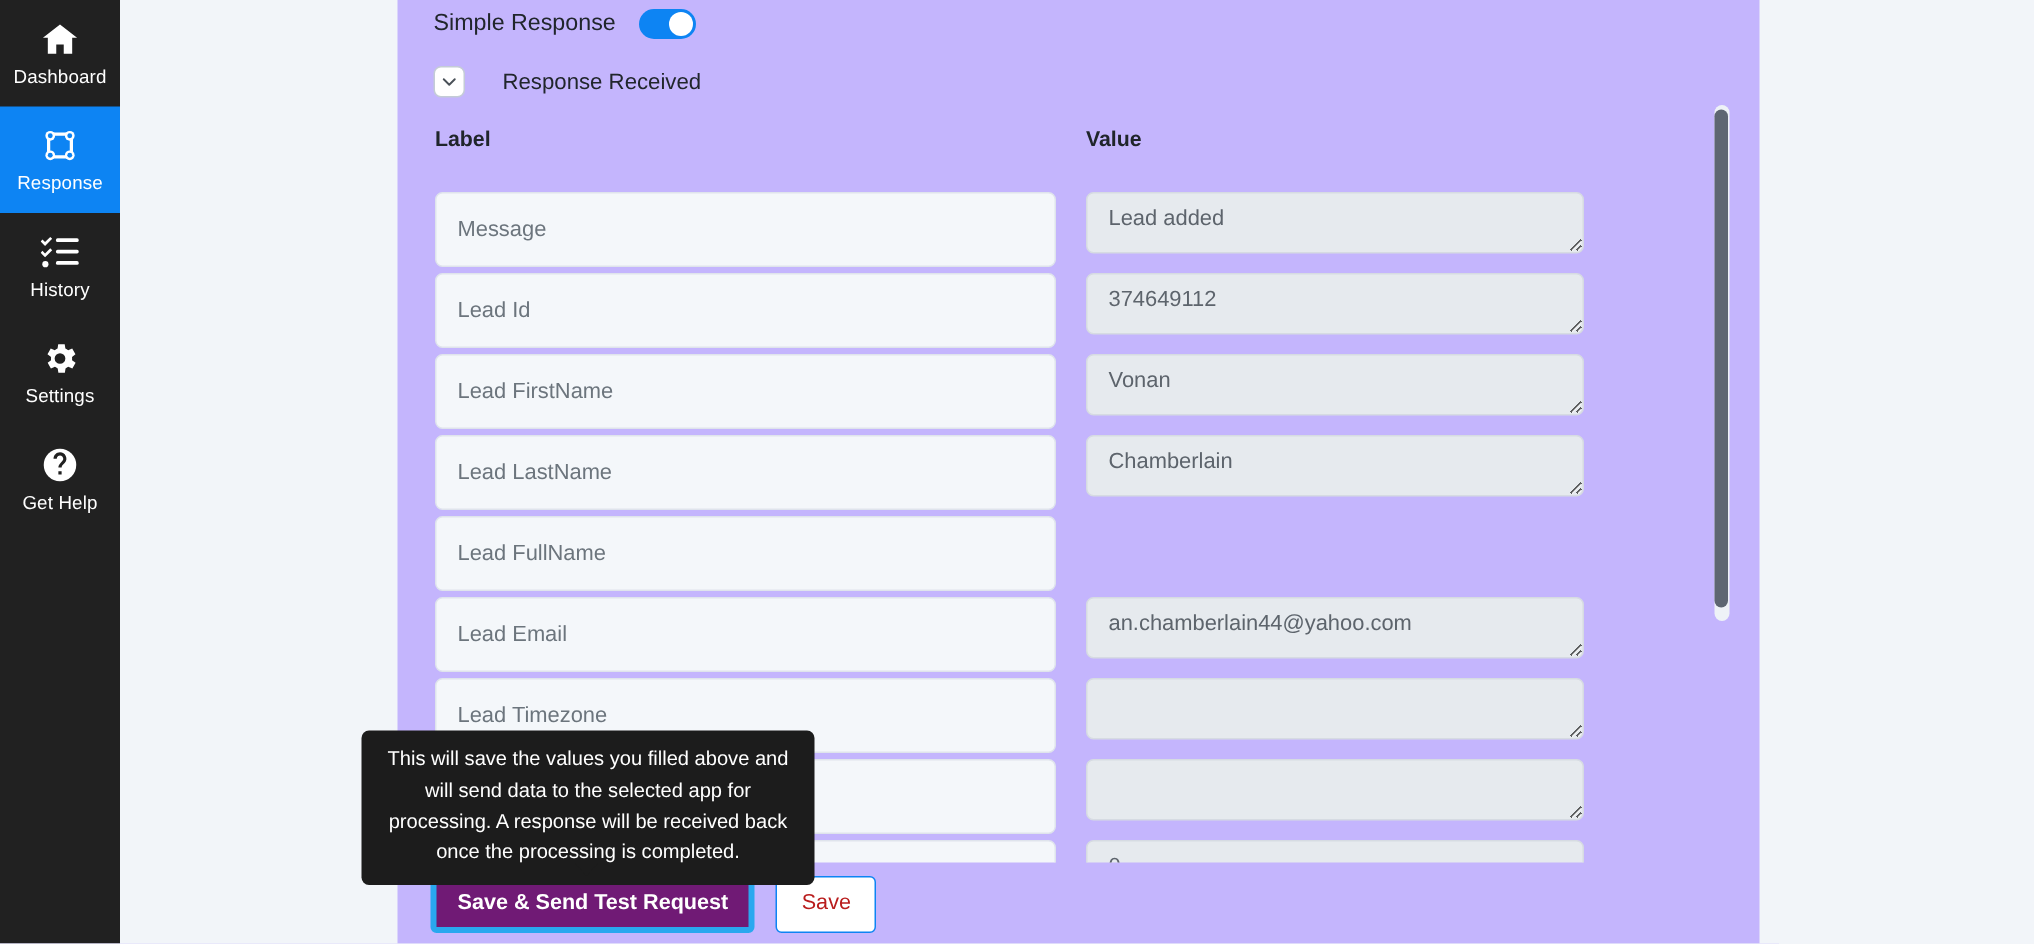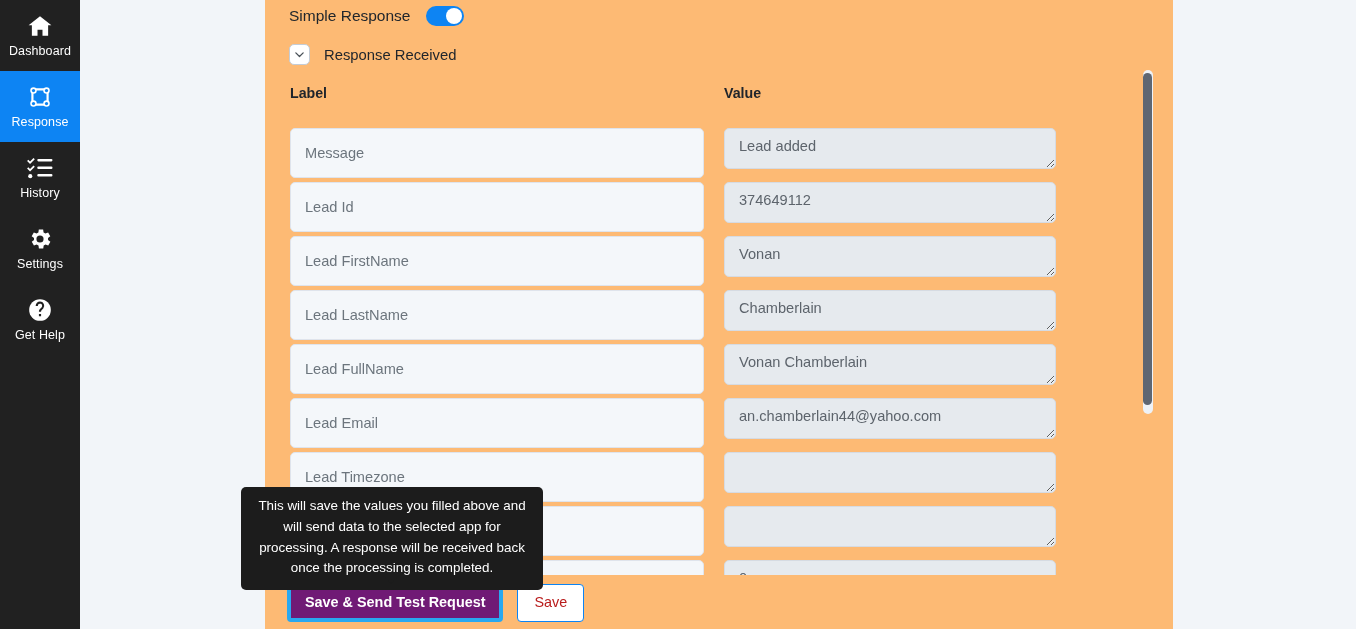--- a/index.html
+++ b/index.html
@@ -35,21 +35,21 @@
 
   
   #page-bg {
     position: absolute; left: 80px; top: 0;
     width: 1276px; height: 629px;
     background: #f2f5f9;
   }
   #card {
     position: absolute; left: 265px; top: 0;
     width: 908px; height: 629px;
-    background: #fdba74;
+    background: #c4b5fd;
   }
 
   
   #simple-row {
     position: absolute; left: 24px; top: 6px;
     display: flex; align-items: center; gap: 16px;
   }
   #simple-label { font-size: 15.5px; color: #21262c; }
   .toggle {
     width: 38px; height: 20px; border-radius: 10px;
@@ -58,21 +58,21 @@
   }
   .toggle .knob {
     position: absolute; right: 2px; top: 2px;
     width: 16px; height: 16px; border-radius: 50%;
     background: #ffffff;
   }
 
   
   #resp-row {
     position: absolute; left: 24px; top: 44px;
-    display: flex; align-items: center; gap: 14px;
+    display: flex; align-items: center; gap: 25px;
   }
   .chev-box {
     width: 21px; height: 21px;
     border: 1px solid #c4ccd6; border-radius: 5px;
     background: #ffffff;
     display: flex; align-items: center; justify-content: center;
     cursor: pointer; flex: none;
   }
   .chev-box svg { width: 11px; height: 11px; display: block; }
   #resp-label { font-size: 14.8px; color: #21262c; }
@@ -283,21 +283,20 @@
       <div class="row" style="top:126px">
         <input class="label-input" placeholder="Lead FirstName" style="">
         <textarea class="value-input" style="">Vonan</textarea>
       </div>
       <div class="row" style="top:180px">
         <input class="label-input" placeholder="Lead LastName" style="">
         <textarea class="value-input" style="">Chamberlain</textarea>
       </div>
       <div class="row" style="top:234px">
         <input class="label-input" placeholder="Lead FullName" style="">
-        <textarea class="value-input" style="">Vonan Chamberlain</textarea>
       </div>
       <div class="row" style="top:288px">
         <input class="label-input" placeholder="Lead Email" style="">
         <textarea class="value-input" style="">an.chamberlain44@yahoo.com</textarea>
       </div>
       <div class="row" style="top:342px">
         <input class="label-input" placeholder="Lead Timezone" style="">
         <textarea class="value-input" style=""></textarea>
       </div>
       <div class="row" style="top:396px">

